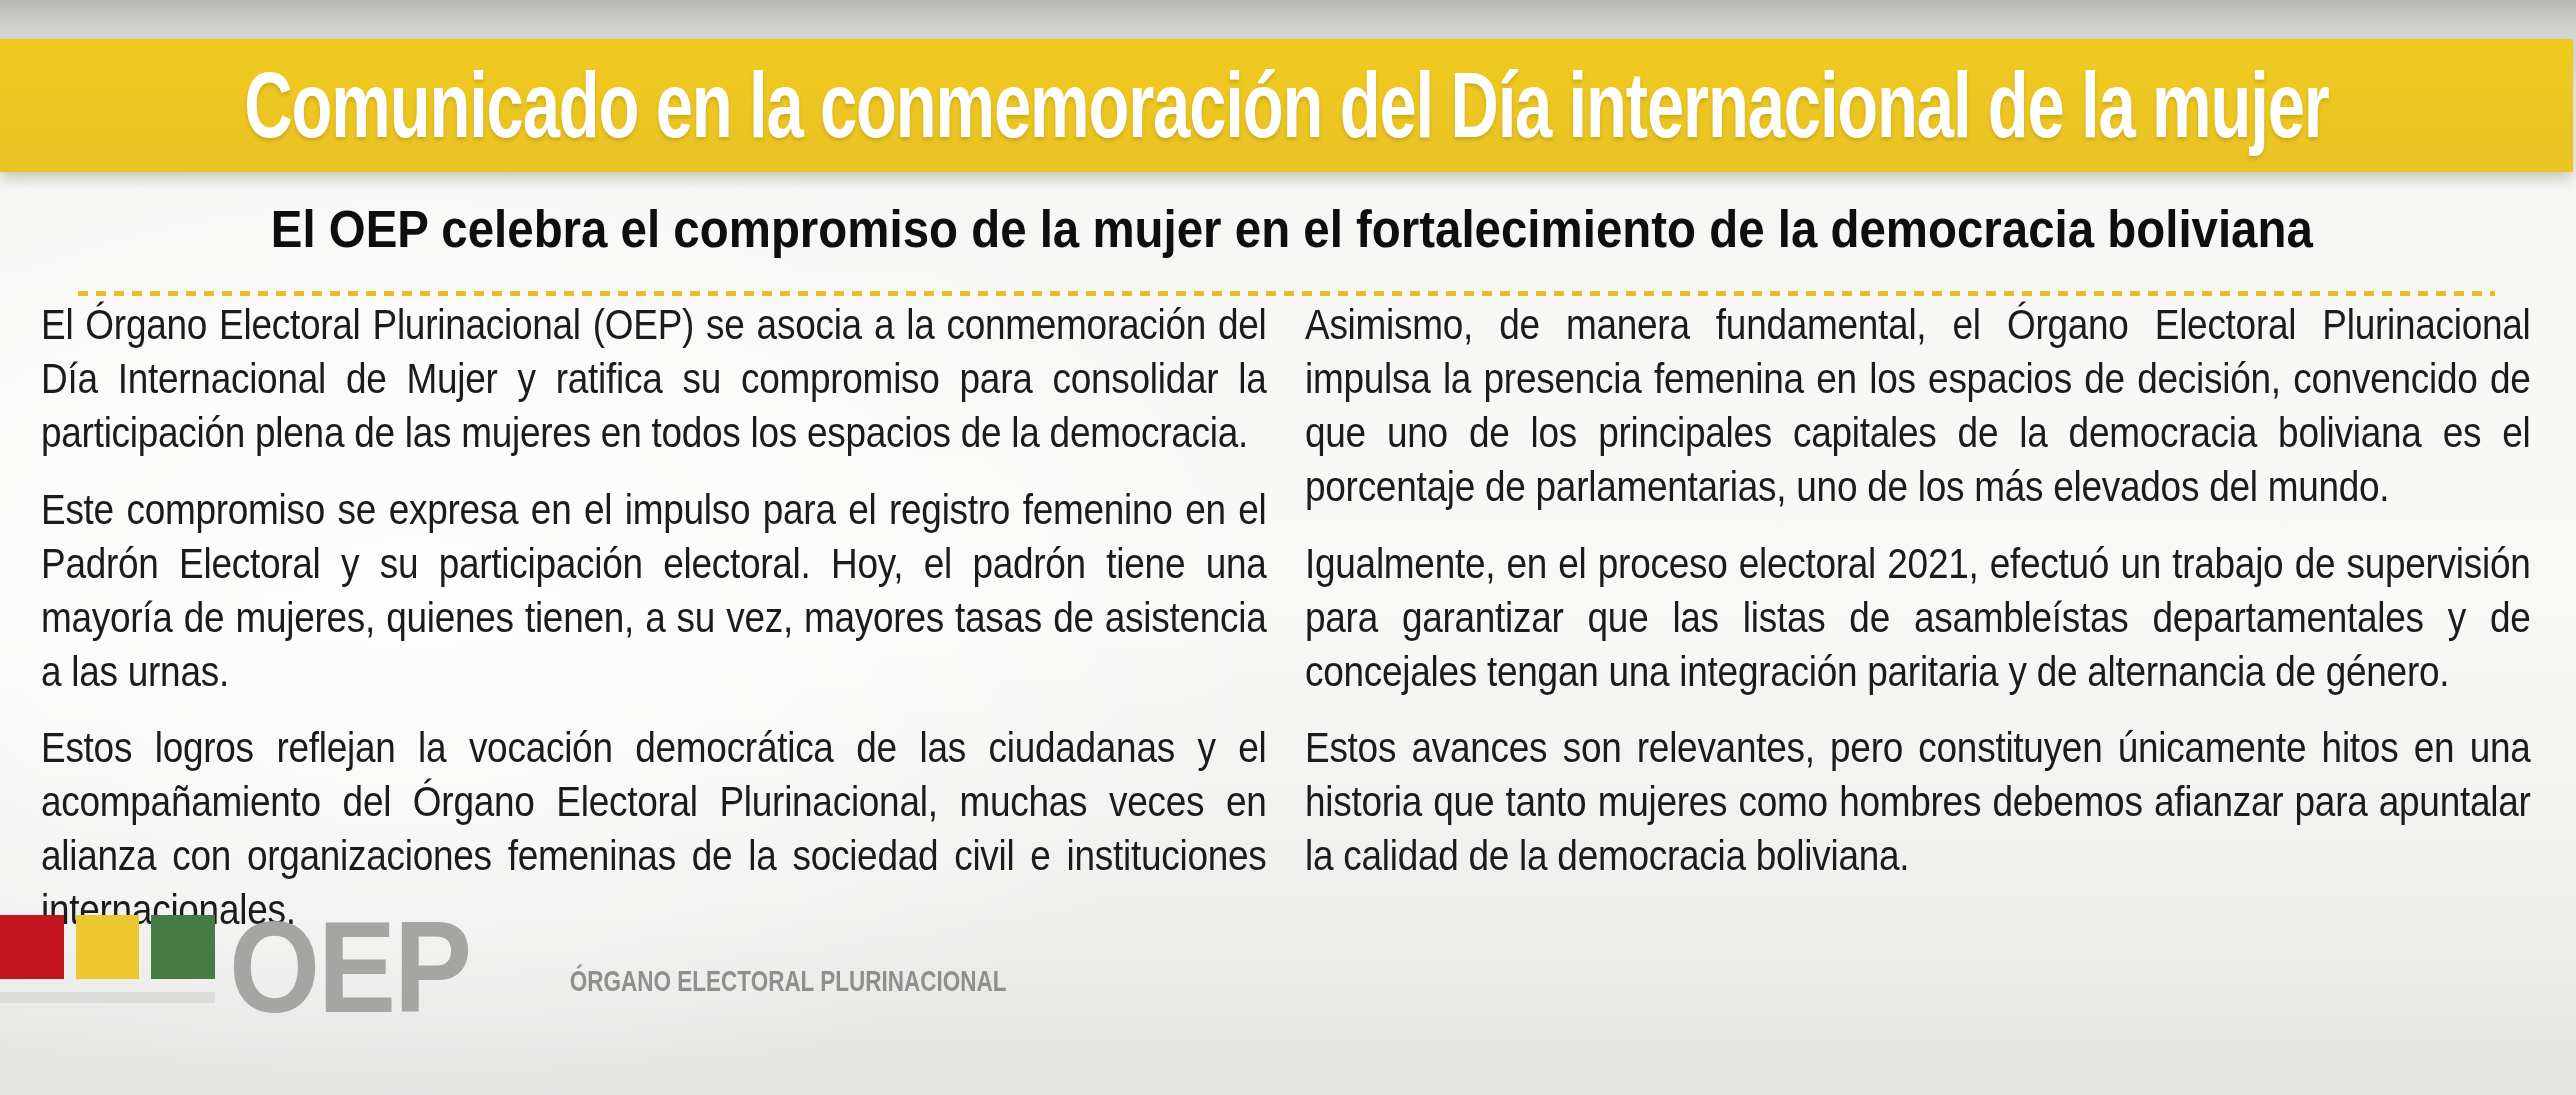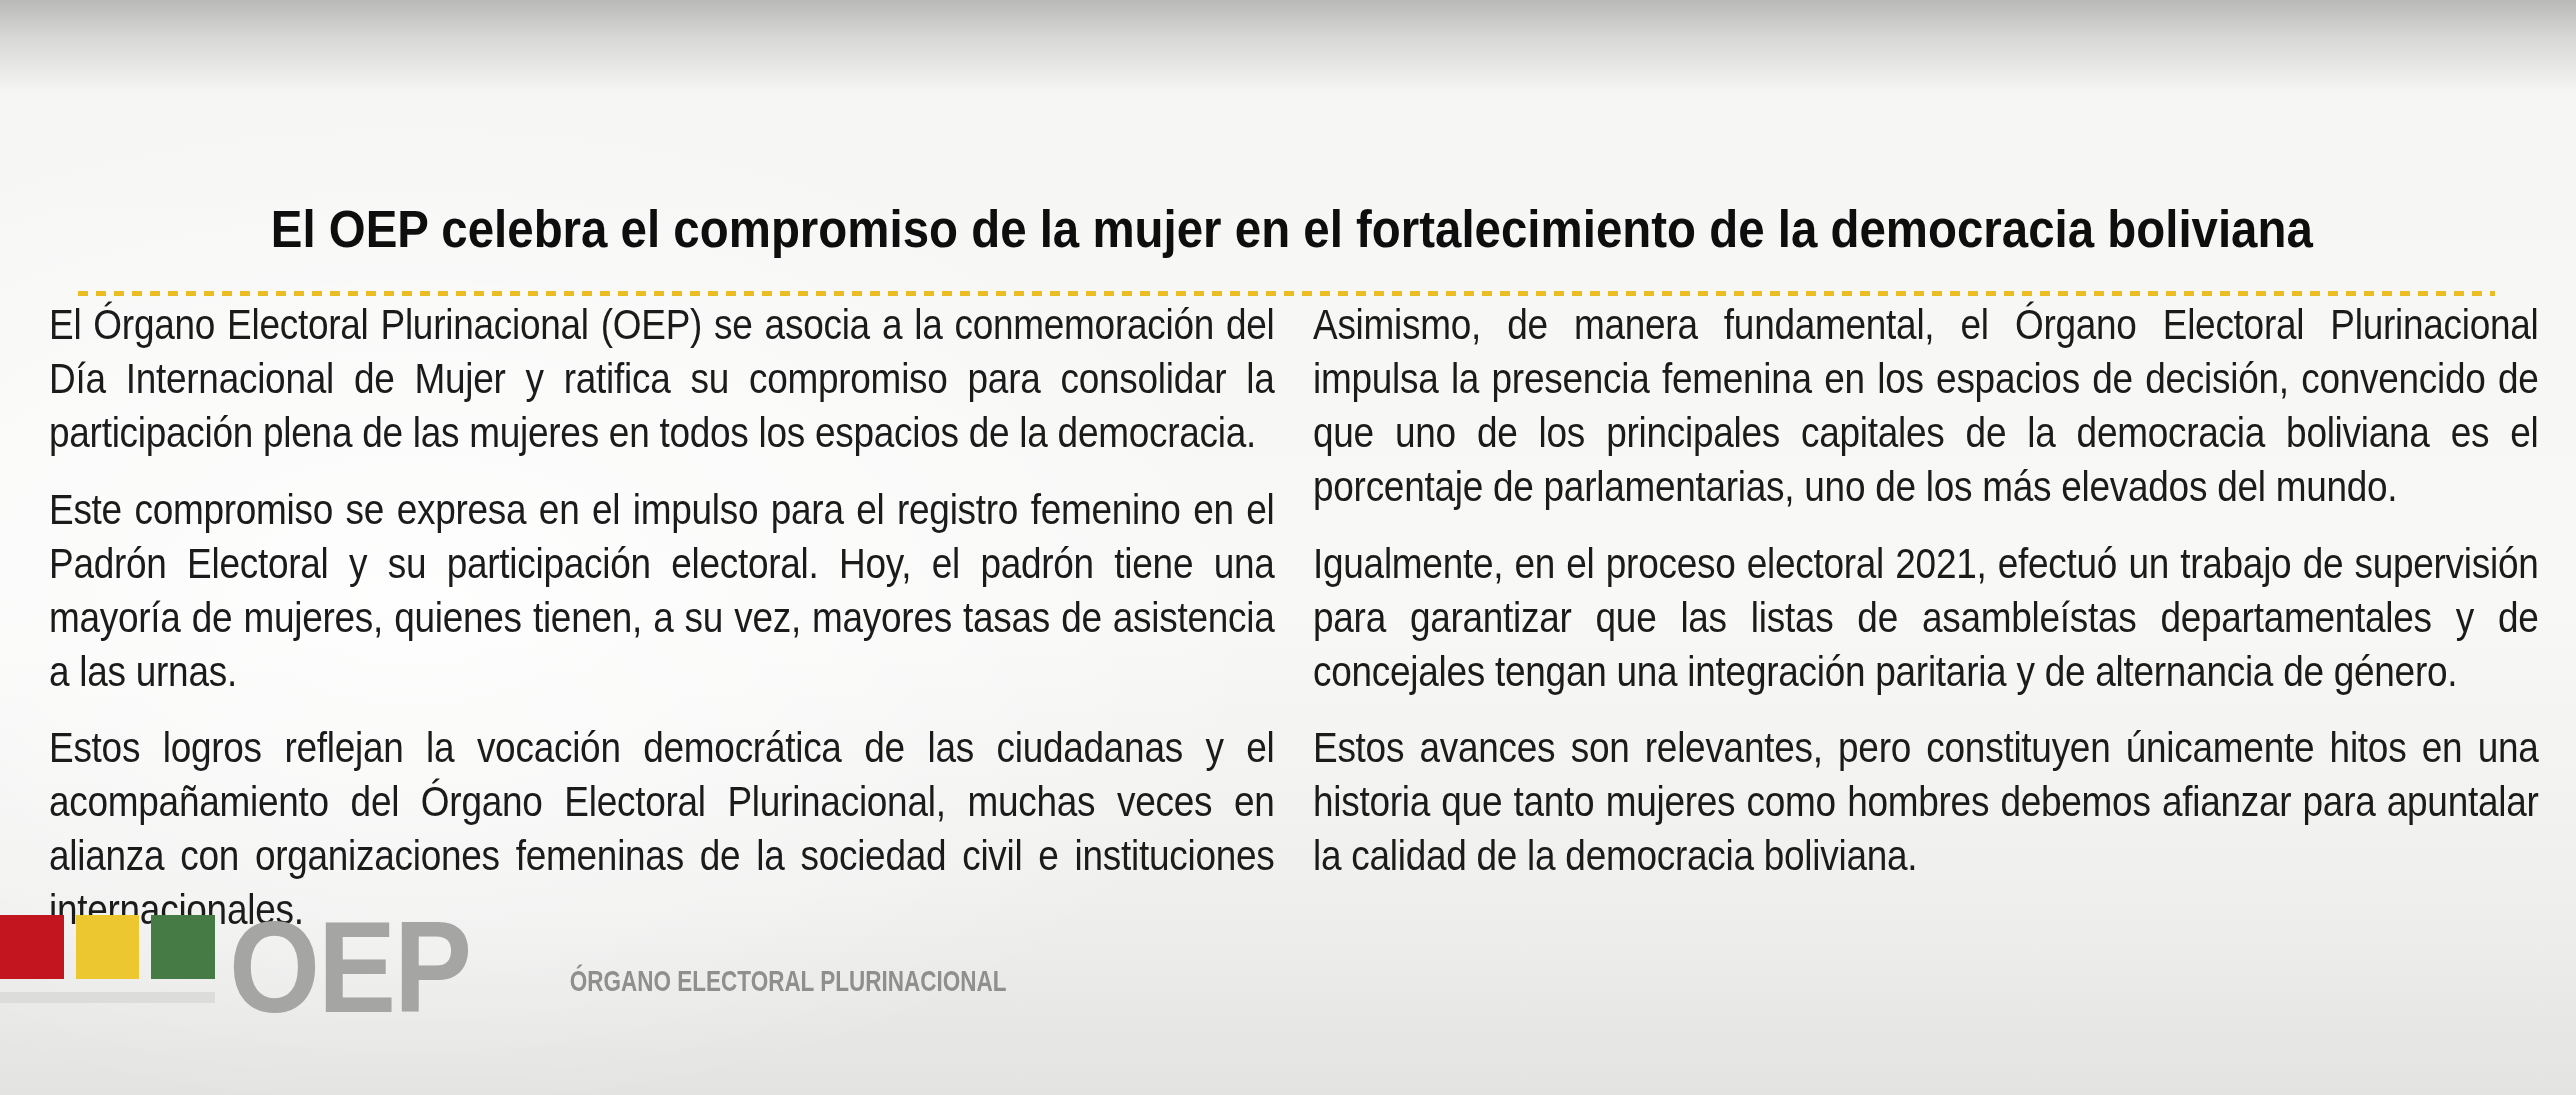--- a/index.html
+++ b/index.html
@@ -57,21 +57,21 @@
   .divider {
     position: absolute;
     left: 78px; top: 291px;
     width: 2417px; height: 5px;
     background: repeating-linear-gradient(90deg, #eabd23 0 10.4px, rgba(0,0,0,0) 10.4px 18px);
   }
 
   
   .columns {
     position: absolute;
-    left: 49px; top: 298px;
+    left: 41px; top: 298px;
     width: 2489px;
     display: flex;
     gap: 38px;
   }
   .col { flex: 1 1 0; overflow: visible; }
   .condense {
     width: 113.64%;
     transform: scaleX(0.88);
     transform-origin: 0 0;
   }
@@ -125,20 +125,23 @@
     white-space: nowrap;
     transform: scaleX(0.75);
     transform-origin: center center;
   }
 </style>
 </head>
 <body>
 
 <div class="page">
 
+  <div class="banner">
+    <span class="title-text">Comunicado en la conmemoración del Día internacional de la mujer</span>
+  </div>
 
   <div class="subtitle-row">
     <span class="subtitle-text">El OEP celebra el compromiso de la mujer en el fortalecimiento de la democracia boliviana</span>
   </div>
 
   <div class="divider"></div>
 
   <div class="columns">
     <div class="col">
       <div class="condense">

